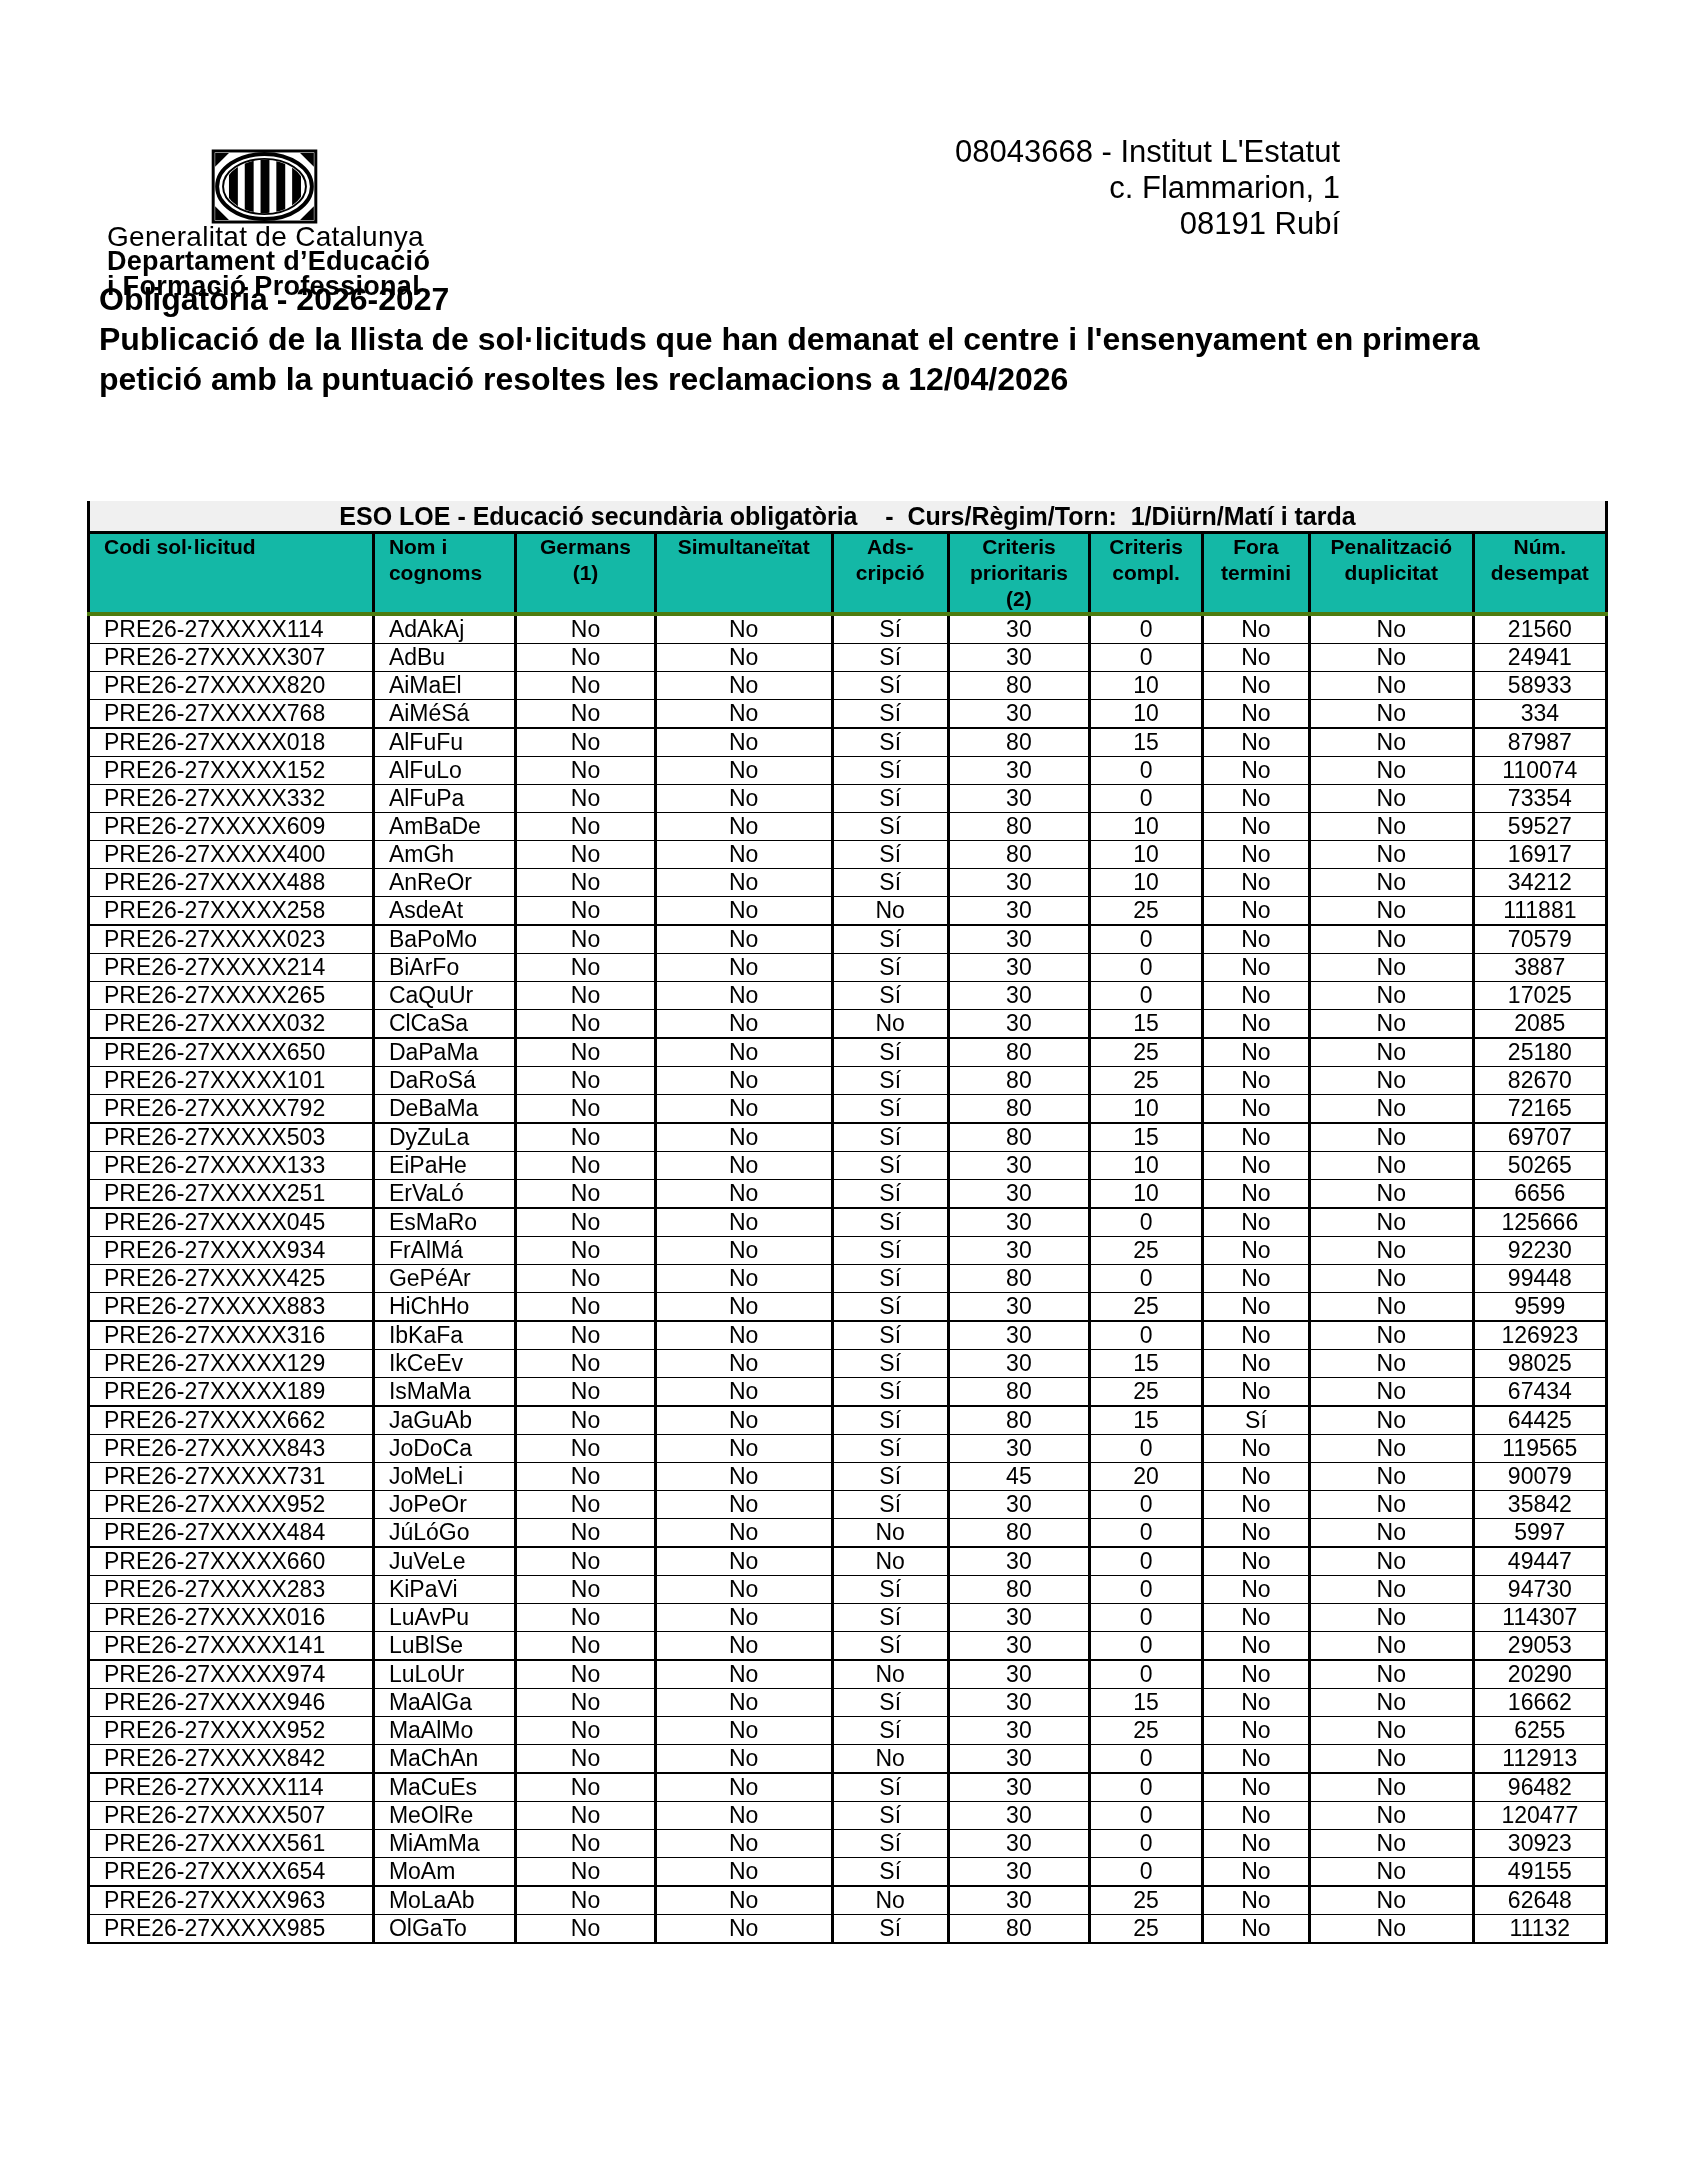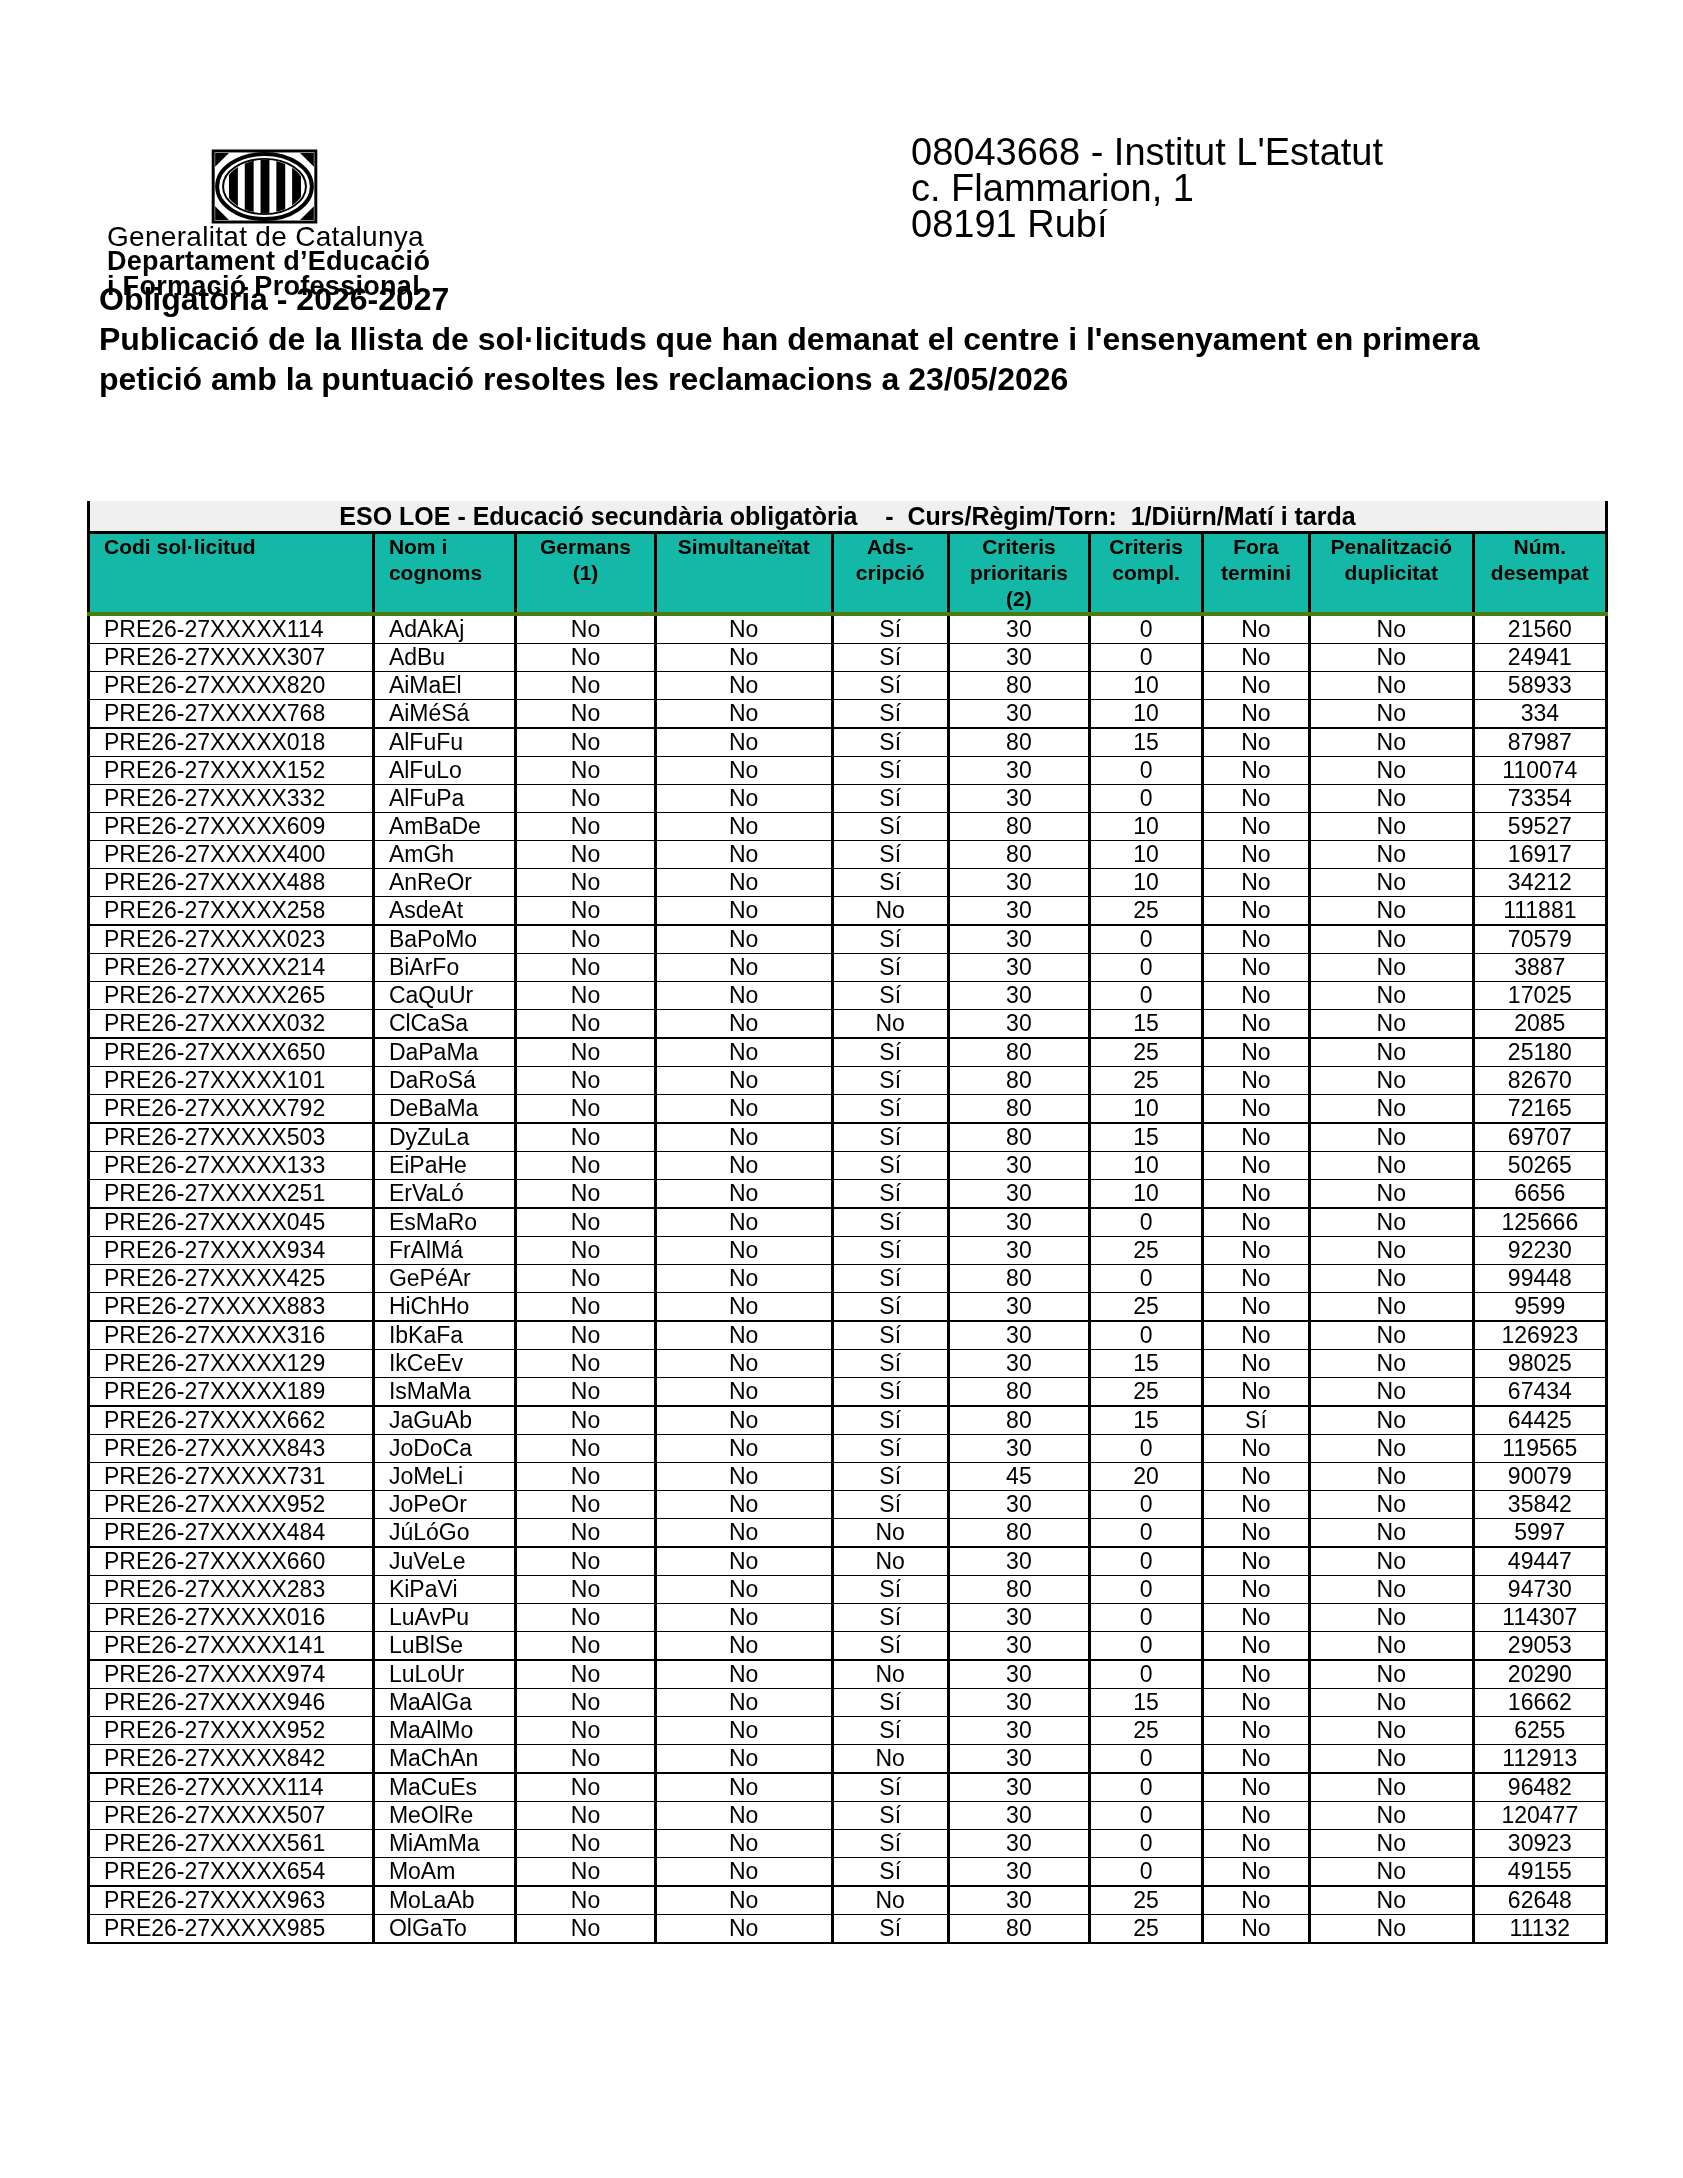--- a/index.html
+++ b/index.html
@@ -4,21 +4,21 @@
   <style>
     html, body { margin: 0; padding: 0; background: #ffffff; }
     body { width: 1683px; height: 2178px; position: relative; overflow: hidden; font-family: "Liberation Sans", sans-serif; color: #000; }
 
     .logo { position: absolute; left: 99px; top: 149px; display: flex; align-items: center; flex-direction: column; }
     .emblem { width: 107px; height: 75px; position: relative; }
     .logo-text { margin-left: 8px; line-height: 25px; }
     .logo-line1 { font-size: 28px; font-weight: normal; letter-spacing: 0.3px; }
     .logo-line2, .logo-line3 { font-size: 27px; font-weight: bold; letter-spacing: 0.3px; }
 
-    .center-info { position: absolute; left: 911px; top: 134px; font-size: 38px; line-height: 36px; }
+    .center-info { position: absolute; left: 955px; top: 134px; font-size: 31px; line-height: 36px; text-align: right; }
 
     .title-block { position: absolute; left: 99px; top: 279px; font-weight: bold; font-size: 32px; line-height: 40px; width: 1485px; }
 
     .table-wrap { position: absolute; left: 87px; top: 501px; width: 1521px; }
     table { border-collapse: collapse; width: 100%; table-layout: fixed; padding-left: 48px; }
     th, td { border: 3px solid #000; padding: 0; }
     .section-row th { background: #f0f0f0; font-size: 25px; font-weight: bold; height: 30px; border-bottom: 3px solid #000; text-align: center; line-height: 28px; border-top: none; }
     .header-row th { background: #14b8a6; font-size: 21px; font-weight: bold; vertical-align: top; height: 75px; line-height: 26px; text-align: center; border-bottom: 4px solid #4d7c0f; }
     .header-row th.left { text-align: left; padding-left: 14px; }
     td { font-size: 23px; height: 27px; line-height: 27px; text-align: center; border-top: 1px solid #000; border-bottom: 1px solid #000; }
@@ -56,21 +56,21 @@
 
 <div class="center-info">
   <div>08043668 - Institut L'Estatut</div>
   <div>c. Flammarion, 1</div>
   <div>08191 Rubí</div>
 </div>
 
 <div class="title-block">
   <div>Obligatòria - 2026-2027</div>
   <div>Publicació de la llista de sol·licituds que han demanat el centre i l'ensenyament en primera</div>
-  <div>petició amb la puntuació resoltes les reclamacions a 23/05/2026</div>
+  <div>petició amb la puntuació resoltes les reclamacions a 12/04/2026</div>
 </div>
 
 <div class="table-wrap">
   <table>
     <colgroup>
       <col style="width:280px">
         <col style="width:140px">
         <col style="width:137px">
         <col style="width:174px">
         <col style="width:114px">

